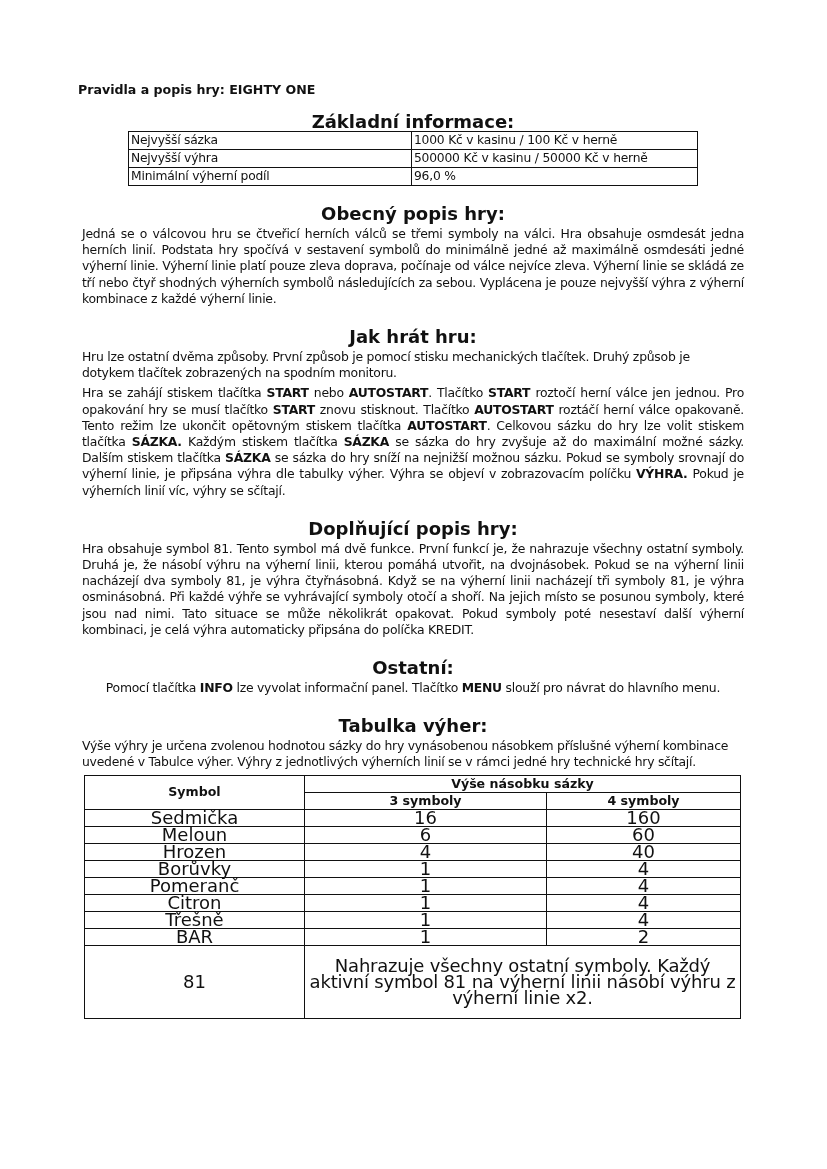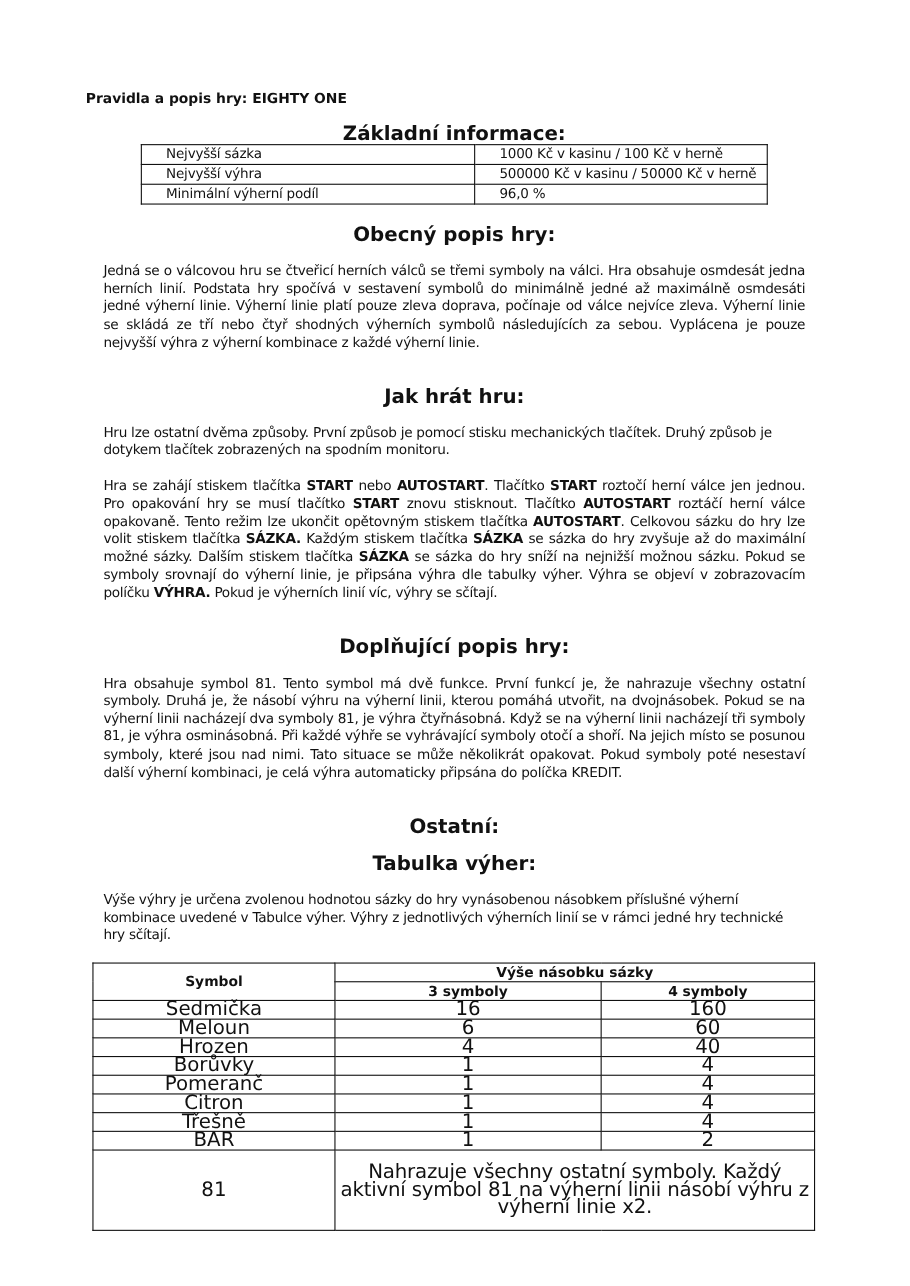--- a/index.html
+++ b/index.html
@@ -1,27 +1,27 @@
 <!DOCTYPE html>
 <html><head>
 <meta charset="utf-8">
 <style>
   html, body { margin: 0; padding: 0; background: #ffffff; }
   body { width: 827px; height: 1169px; position: relative; overflow: hidden;
          font-family: "DejaVu Sans", sans-serif; color: #111; font-size: 12.4px; }
   .page { position: absolute; left: 78px; top: 80px; width: 670px; }
   .title { text-align: left; font-weight: bold; font-size: 12.6px; margin: 0; height: 20px; line-height: 20px; }
   .heading { text-align: center; font-weight: bold; font-size: 18px; margin: 0; line-height: 16px; }
-  p.body { margin: 16px; line-height: 16.2px; text-align: justify; letter-spacing: -0.25px; }
+  p.body { margin: 4px; line-height: 16.2px; text-align: justify; letter-spacing: -0.25px; }
   p.center { text-align: center; }
   b { font-weight: bold; }
   table { border-collapse: collapse; }
   td, th { border: 1.2px solid #111; padding: 0; }
   .info-table { position: absolute; left: 50px; top: 51px; width: 570px; }
-  .info-table td { height: 17px; line-height: 17px; padding-left: 22px; font-size: 12.3px; letter-spacing: -0.2px; }
+  .info-table td { height: 17px; line-height: 17px; padding-left: 2px; font-size: 12.3px; letter-spacing: -0.2px; }
   .info-table td.c1 { width: 280px; }
   .pay-table { width: 657px; margin-left: 6px; }
   .pay-table th { font-weight: bold; font-size: 12.6px; line-height: 16px; text-align: center; }
   .pay-table td { text-align: center; height: 16px; line-height: 16px; font-size: 18px; }
   .pay-table td.note { line-height: 16px; padding: 12px 0; letter-spacing: -0.2px; }
 </style>
 </head>
 <body>
 
 <div class="page">
@@ -66,20 +66,21 @@
 
   <section>
     <h2 class="heading">Doplňující popis hry:</h2>
     <p class="body">Hra obsahuje symbol 81. Tento symbol má dvě funkce. První funkcí je, že nahrazuje všechny ostatní symboly. Druhá je, že násobí výhru na výherní linii, kterou pomáhá utvořit, na dvojnásobek. Pokud se na výherní linii nacházejí dva symboly 81, je výhra čtyřnásobná. Když se na výherní linii nacházejí tři symboly 81, je výhra osminásobná. Při každé výhře se vyhrávající symboly otočí a shoří. Na jejich místo se posunou symboly, které jsou nad nimi. Tato situace se může několikrát opakovat. Pokud symboly poté nesestaví další výherní kombinaci, je celá výhra automaticky připsána do políčka KREDIT.</p>
   </section>
 
   <div style="height:18px"></div>
 
   <section>
     <h2 class="heading">Ostatní:</h2>
+    <p class="body center" id="other-p"><span>Pomocí tlačítka </span><b>INFO</b><span> lze vyvolat informační panel. Tlačítko </span><b>MENU</b><span> slouží pro návrat do hlavního menu.</span></p>
   </section>
 
   <div style="height:18px"></div>
 
   <section>
     <h2 class="heading">Tabulka výher:</h2>
     <p class="body" style="text-align:left">Výše výhry je určena zvolenou hodnotou sázky do hry vynásobenou násobkem příslušné výherní kombinace uvedené v Tabulce výher. Výhry z jednotlivých výherních linií se v rámci jedné hry technické hry sčítají.</p>
     <table class="pay-table">
       <thead>
         <tr>

